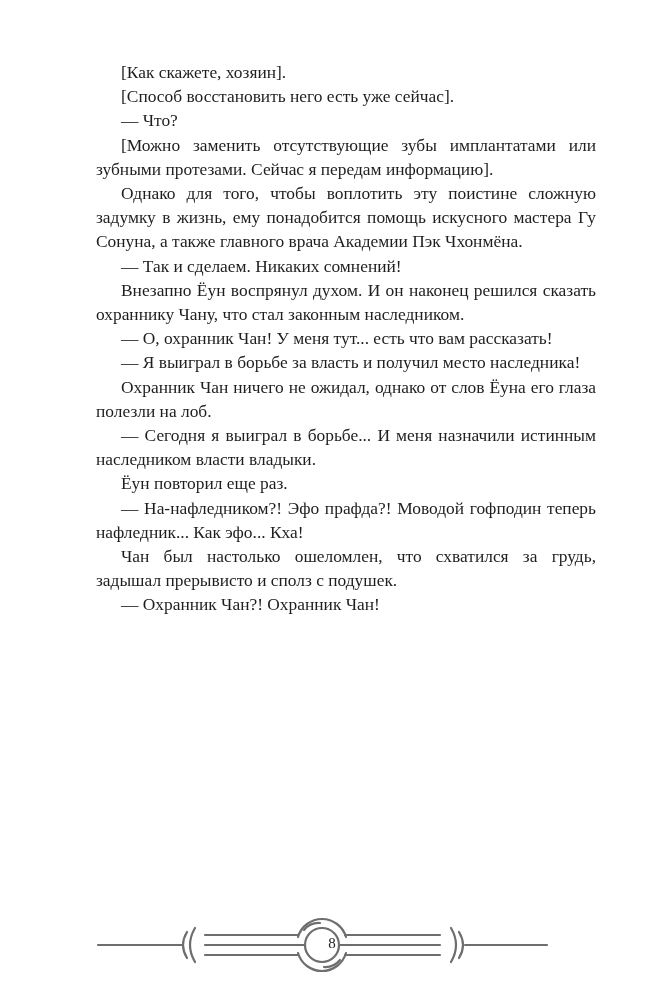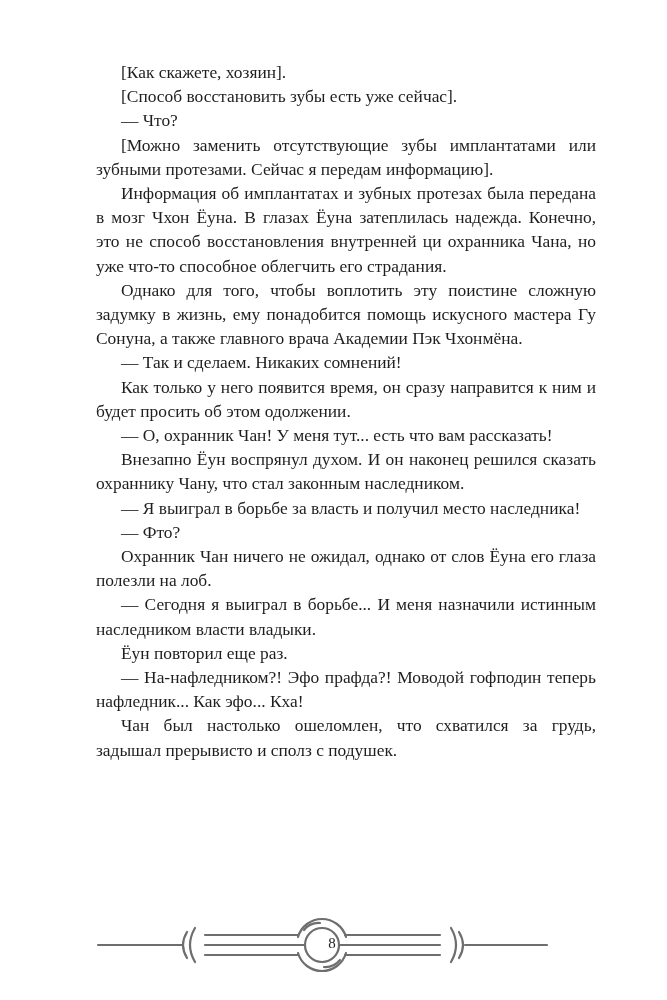--- a/index.html
+++ b/index.html
@@ -51,36 +51,34 @@
       font-size: 15px;
       color: #222;
       line-height: 20px;
     }
   </style>
 </head>
 <body>
 
 <div class="page-body">
   <p>[Как скажете, хозяин].</p>
-  <p>[Способ восстановить зубы есть уже сейчас].</p>
+  <p>[Способ восстановить него есть уже сейчас].</p>
   <p>— Что?</p>
   <p>[Можно заменить отсутствующие зубы имплантатами или зубны­ми протезами. Сейчас я передам информацию].</p>
-  <p>Информация об имплантатах и зубных протезах была передана в мозг Чхон Ёуна. В глазах Ёуна затеплилась надежда. Конечно, это не способ восстановления внутренней ци охранника Чана, но уже что-то способное облегчить его страдания.</p>
   <p>Однако для того, чтобы воплотить эту поистине сложную задумку в жизнь, ему понадобится помощь искусного мастера Гу Сонуна, а также главного врача Академии Пэк Чхонмёна.</p>
   <p>— Так и сделаем. Никаких сомнений!</p>
-  <p>Как только у него появится время, он сразу направится к ним и будет просить об этом одолжении.</p>
+  <p>Внезапно Ёун воспрянул духом. И он наконец решился сказать охраннику Чану, что стал законным наследником.</p>
   <p>— О, охранник Чан! У меня тут... есть что вам рассказать!</p>
-  <p>Внезапно Ёун воспрянул духом. И он наконец решился сказать охраннику Чану, что стал законным наследником.</p>
   <p>— Я выиграл в борьбе за власть и получил место наследника!</p>
-  <p>— Фто?</p>
   <p>Охранник Чан ничего не ожидал, однако от слов Ёуна его глаза полезли на лоб.</p>
   <p>— Сегодня я выиграл в борьбе... И меня назначили истинным наследником власти владыки.</p>
   <p>Ёун повторил еще раз.</p>
   <p>— На-нафледником?! Эфо прафда?! Моводой гофподин теперь нафледник... Как эфо... Кха!</p>
   <p>Чан был настолько ошеломлен, что схватился за грудь, задышал прерывисто и сполз с подушек.</p>
+  <p>— Охранник Чан?! Охранник Чан!</p>
 </div>
 
 <div class="footer">
   <svg width="667" height="70" viewBox="0 0 667 70" xmlns="http://www.w3.org/2000/svg">
     <g stroke="#6e6e6e" fill="none" stroke-width="2.2" stroke-linecap="round">
 
       <line x1="98" y1="35" x2="182" y2="35"></line>
 
       <line x1="465" y1="35" x2="547" y2="35"></line>
 

